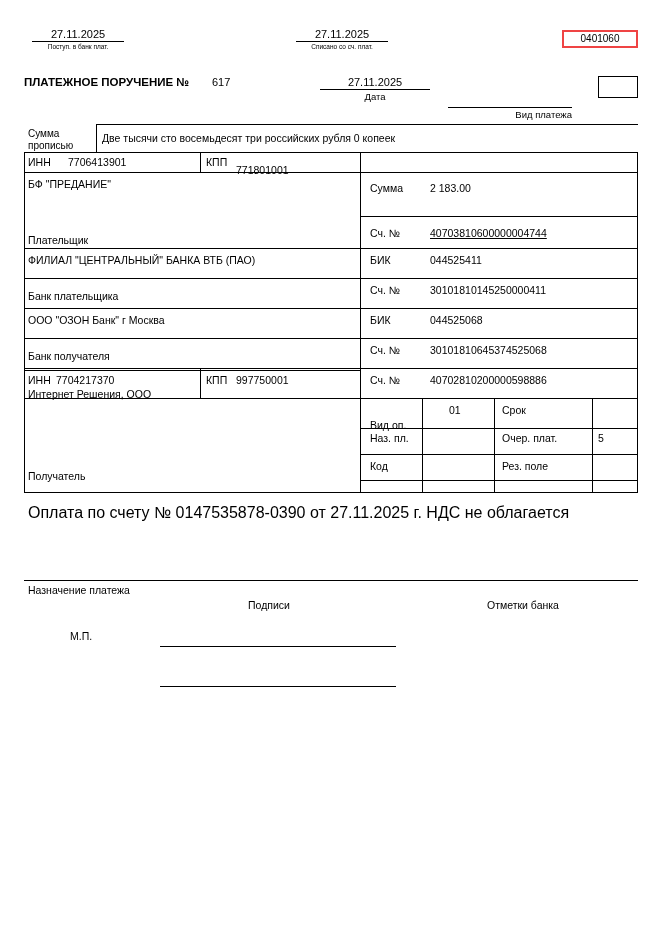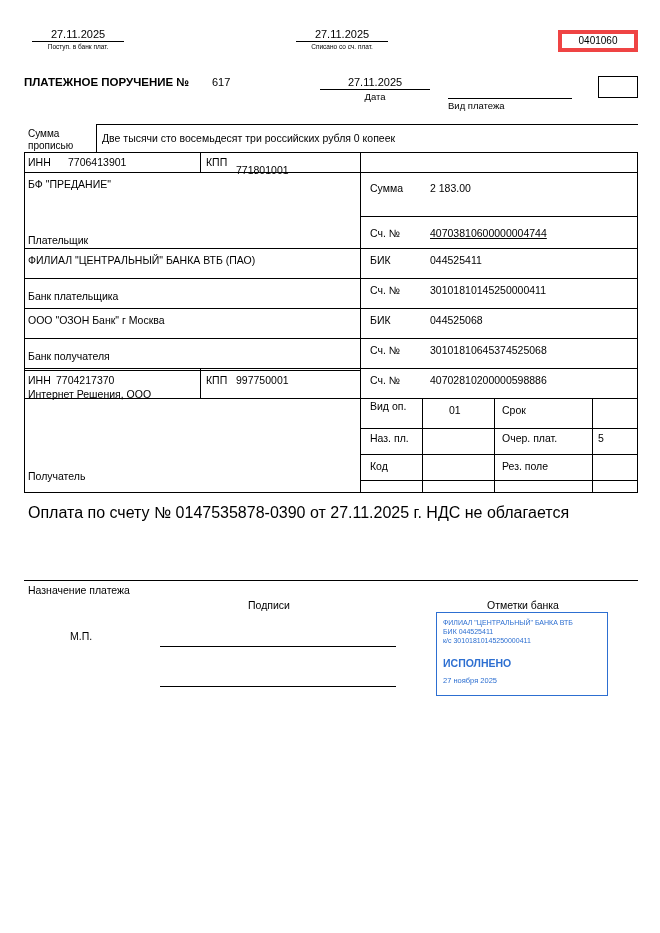--- a/index.html
+++ b/index.html
@@ -43,21 +43,21 @@
   }
   .date1 { left: 8px; top: 0; width: 92px; }
   .date2 { left: 272px; top: 0; width: 92px; }
 
   .form-code {
     position: absolute;
     right: 0;
     top: 2px;
     width: 72px;
     height: 14px;
-    border: 4px solid #ef4444;
+    border: 2px solid #ef4444;
     text-align: center;
     font-size: 10px;
     line-height: 14px;
   }
 
   
   .title-row {
     position: absolute;
     left: 24px;
     top: 76px;
@@ -82,23 +82,23 @@
     left: 296px;
     top: 0;
     width: 110px;
     text-align: center;
   }
   .title-date .v { font-size: 11px; padding-bottom: 1px; }
   .title-date .c { font-size: 9.5px; border-top: 1px solid #000; padding-top: 1px; }
   .pay-kind {
     position: absolute;
     left: 424px;
-    top: 8px;
+    top: 17px;
     width: 124px;
-    text-align: left;
+    text-align: right;
   }
   .pay-kind .v { font-size: 11px; padding-bottom: 1px; height: 13px;}
   .pay-kind .c { font-size: 9.5px; border-top: 1px solid #000; padding-top: 1px; }
   .pay-kind-box {
     position: absolute;
     right: 0;
     top: 0;
     width: 38px;
     height: 20px;
     border: 1px solid #000;
@@ -298,21 +298,21 @@
     <div class="cellText" style="left:4px; top:250px;">ИНН</div>
     <div class="cellText" style="left:32px; top:250px;">7704217370</div>
     <div class="cellText" style="left:182px; top:250px;">КПП</div>
     <div class="cellText" style="left:212px; top:250px;">997750001</div>
     <div class="cellText" style="left:346px; top:250px;">Сч. №</div>
     <div class="cellText" style="left:406px; top:250px;">40702810200000598886</div>
 
     <div class="cellText" style="left:4px; top:264px;">Интернет Решения, ООО</div>
     <div class="cellText" style="left:4px; top:346px;">Получатель</div>
 
-    <div class="cellText" style="left:346px; top:276px;">Вид оп.</div>
+    <div class="cellText" style="left:346px; top:295px;">Вид оп.</div>
     <div class="cellText" style="left:404px; top:280px;padding-left:21px;">01</div>
     <div class="cellText" style="left:478px; top:280px;">Срок</div>
     <div class="cellText" style="left:574px; top:280px;"></div>
 
     <div class="cellText" style="left:346px; top:308px;">Наз. пл.</div>
     <div class="cellText" style="left:404px; top:308px;"></div>
     <div class="cellText" style="left:478px; top:308px;">Очер. плат.</div>
     <div class="cellText" style="left:574px; top:308px;">5</div>
 
     <div class="cellText" style="left:346px; top:336px;">Код</div>
@@ -324,21 +324,14 @@
   <div class="purpose-text">Оплата по счету № 0147535878-0390 от 27.11.2025 г. НДС не облагается</div>
   <div class="purpose-rule"></div>
   <div class="purpose-cap">Назначение платежа</div>
 
   <div class="sig-label">Подписи</div>
   <div class="bank-marks-label">Отметки банка</div>
   <div class="mp">М.П.</div>
   <div class="sig-line1"></div>
   <div class="sig-line2"></div>
 
-  <div class="stamp">
-    <div class="l1">ФИЛИАЛ "ЦЕНТРАЛЬНЫЙ" БАНКА ВТБ</div>
-    <div class="l2">БИК 044525411</div>
-    <div class="l3">к/с 30101810145250000411</div>
-    <div class="done">ИСПОЛНЕНО</div>
-    <div class="sdate">27 ноября 2025</div>
-  </div>
 
 </div>
 
 </body></html>

